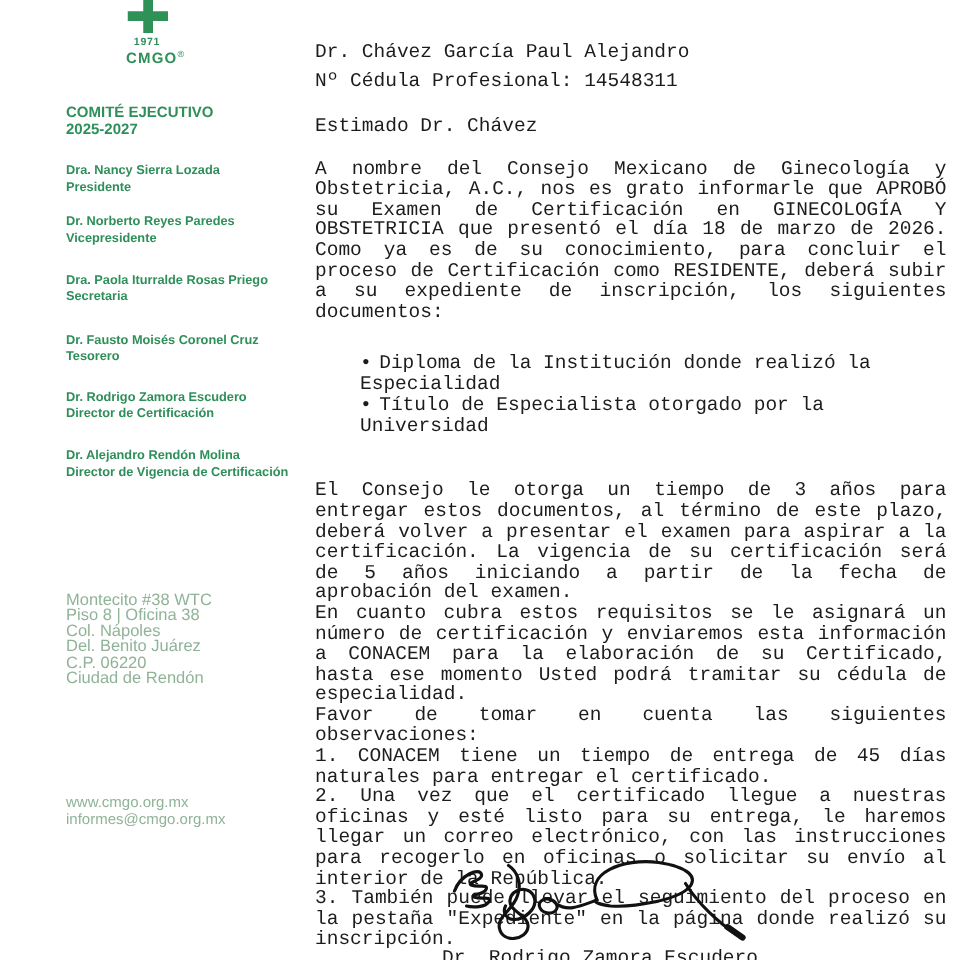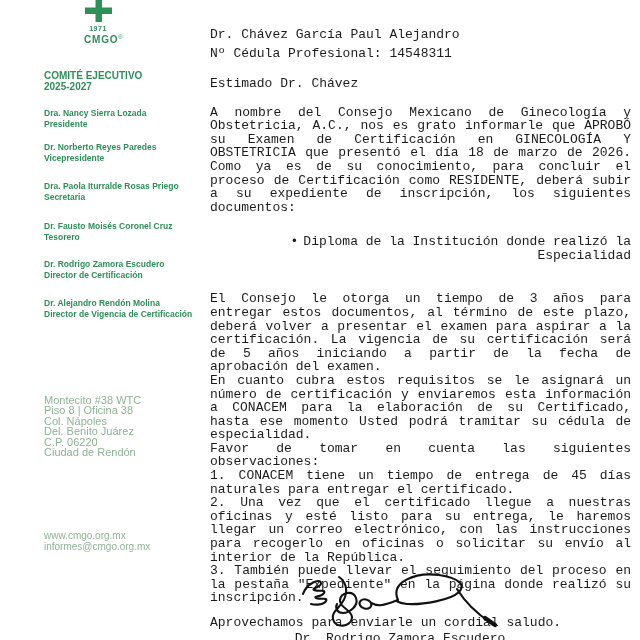--- a/index.html
+++ b/index.html
@@ -38,21 +38,21 @@
   .content {
     position: absolute; left: 210px; top: 26px; width: 421px;
     color: #1c1c1c; font-size: 13px; line-height: 13.6px; font-family: Liberation Mono, monospace;
   }
   .content p { margin: 0; }
   .recipient { line-height: 18.5px; margin-bottom: 14px !important; }
   .salutation { margin-bottom: 15px !important; }
   .para { text-align: justify; }
   .intro { margin-bottom: 21px !important; }
   .doc-list { margin: 0 0 29px 0; padding-left: 30px; list-style: none; }
-  .doc-list li { line-height: 14px; text-align: right; }
+  .doc-list li { line-height: 14px; }
   .doc-list .bullet { margin-right: 5px; }
   .farewell { margin-top: 11px !important; }
   .closing-block { margin-top: 36px !important; text-align: center; padding-right: 40px; }
   .signature-wrap { position: absolute; left: 77px; top: 544px; width: 215px; height: 68px; }
   .signer { position: absolute; left: 0; top: 606px; width: 420px; text-align: center; padding-right: 40px; box-sizing: border-box; }
 </style>
 </head>
 <body>
 
 <div class="page">
@@ -115,20 +115,21 @@
       <span>Dr. Chávez García Paul Alejandro</span><br>
       <span>Nº Cédula Profesional: 14548311</span>
     </p>
 
     <p class="salutation">Estimado Dr. Chávez</p>
 
     <p class="para intro">A nombre del Consejo Mexicano de Ginecología y Obstetricia, A.C., nos es grato informarle que APROBÓ su Examen de Certificación en GINECOLOGÍA Y OBSTETRICIA que presentó el día 18 de marzo de 2026. Como ya es de su conocimiento, para concluir el proceso de Certificación como RESIDENTE, deberá subir a su expediente de inscripción, los siguientes documentos:</p>
 
     <ul class="doc-list">
       <li><span class="bullet">•</span><span>Diploma de la Institución donde realizó la Especialidad</span></li>
+      <li><span class="bullet">•</span><span>Título de Especialista otorgado por la Universidad</span></li>
     </ul>
 
     <p class="para">El Consejo le otorga un tiempo de 3 años para entregar estos documentos, al término de este plazo, deberá volver a presentar el examen para aspirar a la certificación. La vigencia de su certificación será de 5 años iniciando a partir de la fecha de aprobación del examen.</p>
     <p class="para">En cuanto cubra estos requisitos se le asignará un número de certificación y enviaremos esta información a CONACEM para la elaboración de su Certificado, hasta ese momento Usted podrá tramitar su cédula de especialidad.</p>
     <p class="para">Favor de tomar en cuenta las siguientes observaciones:</p>
     <p class="para">1. CONACEM tiene un tiempo de entrega de 45 días naturales para entregar el certificado.</p>
     <p class="para">2. Una vez que el certificado llegue a nuestras oficinas y esté listo para su entrega, le haremos llegar un correo electrónico, con las instrucciones para recogerlo en oficinas o solicitar su envío al interior de la República.</p>
     <p class="para">3. También puede llevar el seguimiento del proceso en la pestaña "Expediente" en la página donde realizó su inscripción.</p>
 
     <p class="para farewell">Aprovechamos para enviarle un cordial saludo.</p>

